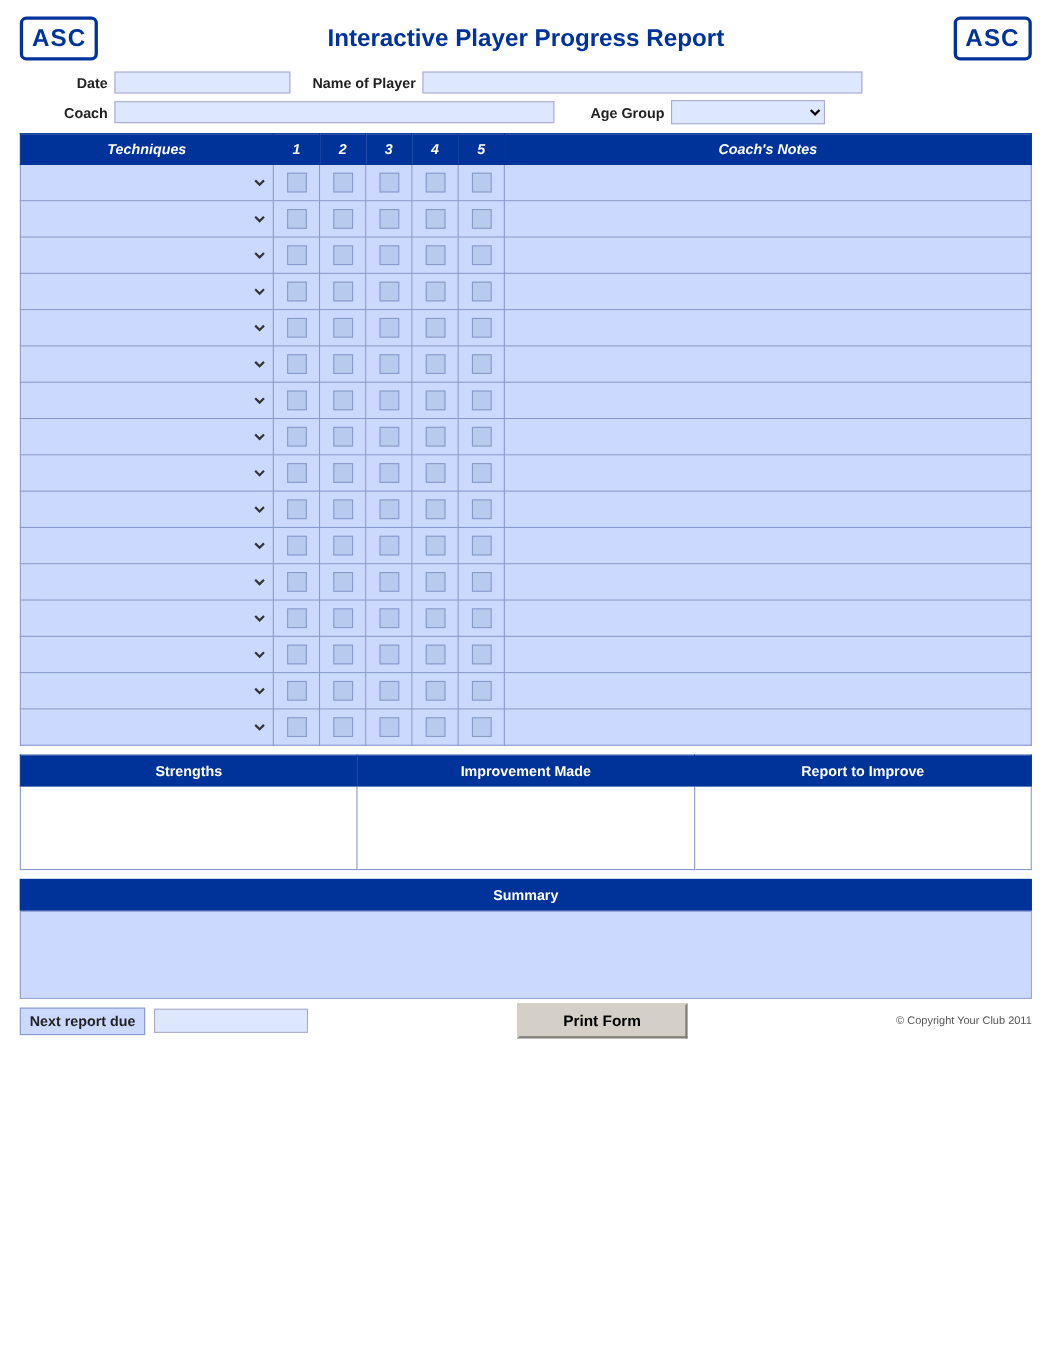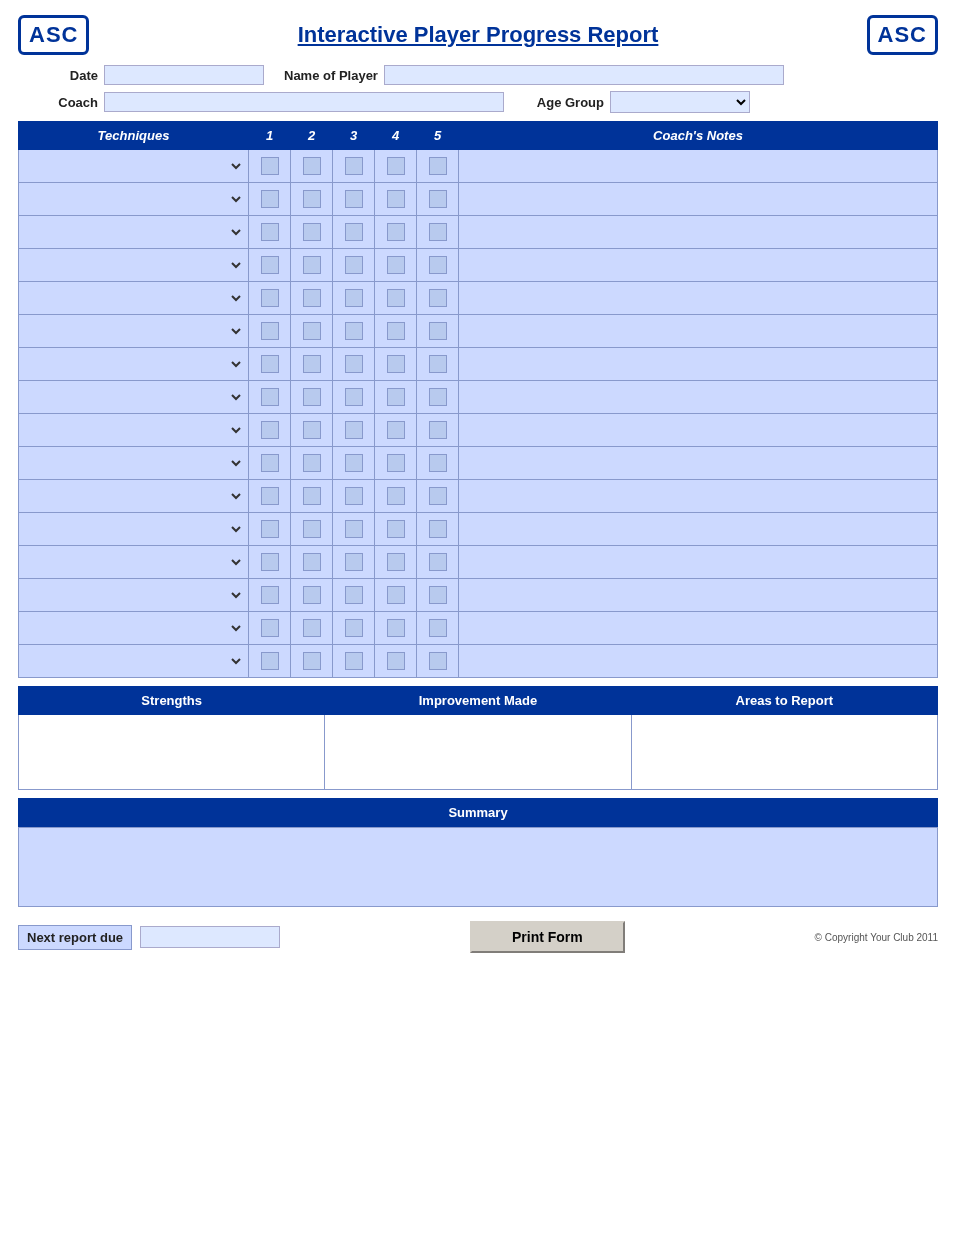--- a/index.html
+++ b/index.html
@@ -33,21 +33,20 @@
     .logo-text {
       font-size: 22px;
       font-weight: bold;
       color: #003399;
       letter-spacing: 1px;
     }
     .page-title {
       font-size: 22px;
       color: #003399;
       font-weight: bold;
-      text-decoration: underline;
       text-align: center;
       flex: 1;
     }
     
     .form-fields {
       margin-bottom: 8px;
     }
     .field-label {
       font-size: 13px;
       font-weight: bold;
@@ -178,21 +177,20 @@
       width: 100%;
       height: 62px;
       border: none;
       background: #fff;
       font-size: 11px;
       resize: none;
       outline: none;
     }
     
     .final-summary {
-      margin-bottom: 10px;
     }
     .final-summary-header {
       background: #003399;
       color: #fff;
       font-size: 13px;
       font-weight: bold;
       padding: 6px 4px;
       text-align: center;
       border: 1px solid #003399;
     }
@@ -805,21 +803,21 @@
         </tr>
       </tbody>
   </table>
 
   <div class="summary-section">
     <table class="summary-table">
       <thead>
         <tr>
           <th>Strengths</th>
           <th>Improvement Made</th>
-          <th>Areas to Report</th>
+          <th>Report to Improve</th>
         </tr>
       </thead>
       <tbody>
         <tr>
           <td>
             <textarea class="summary-textarea" style=""></textarea>
           </td>
           <td>
             <textarea class="summary-textarea" style=""></textarea>
           </td>

